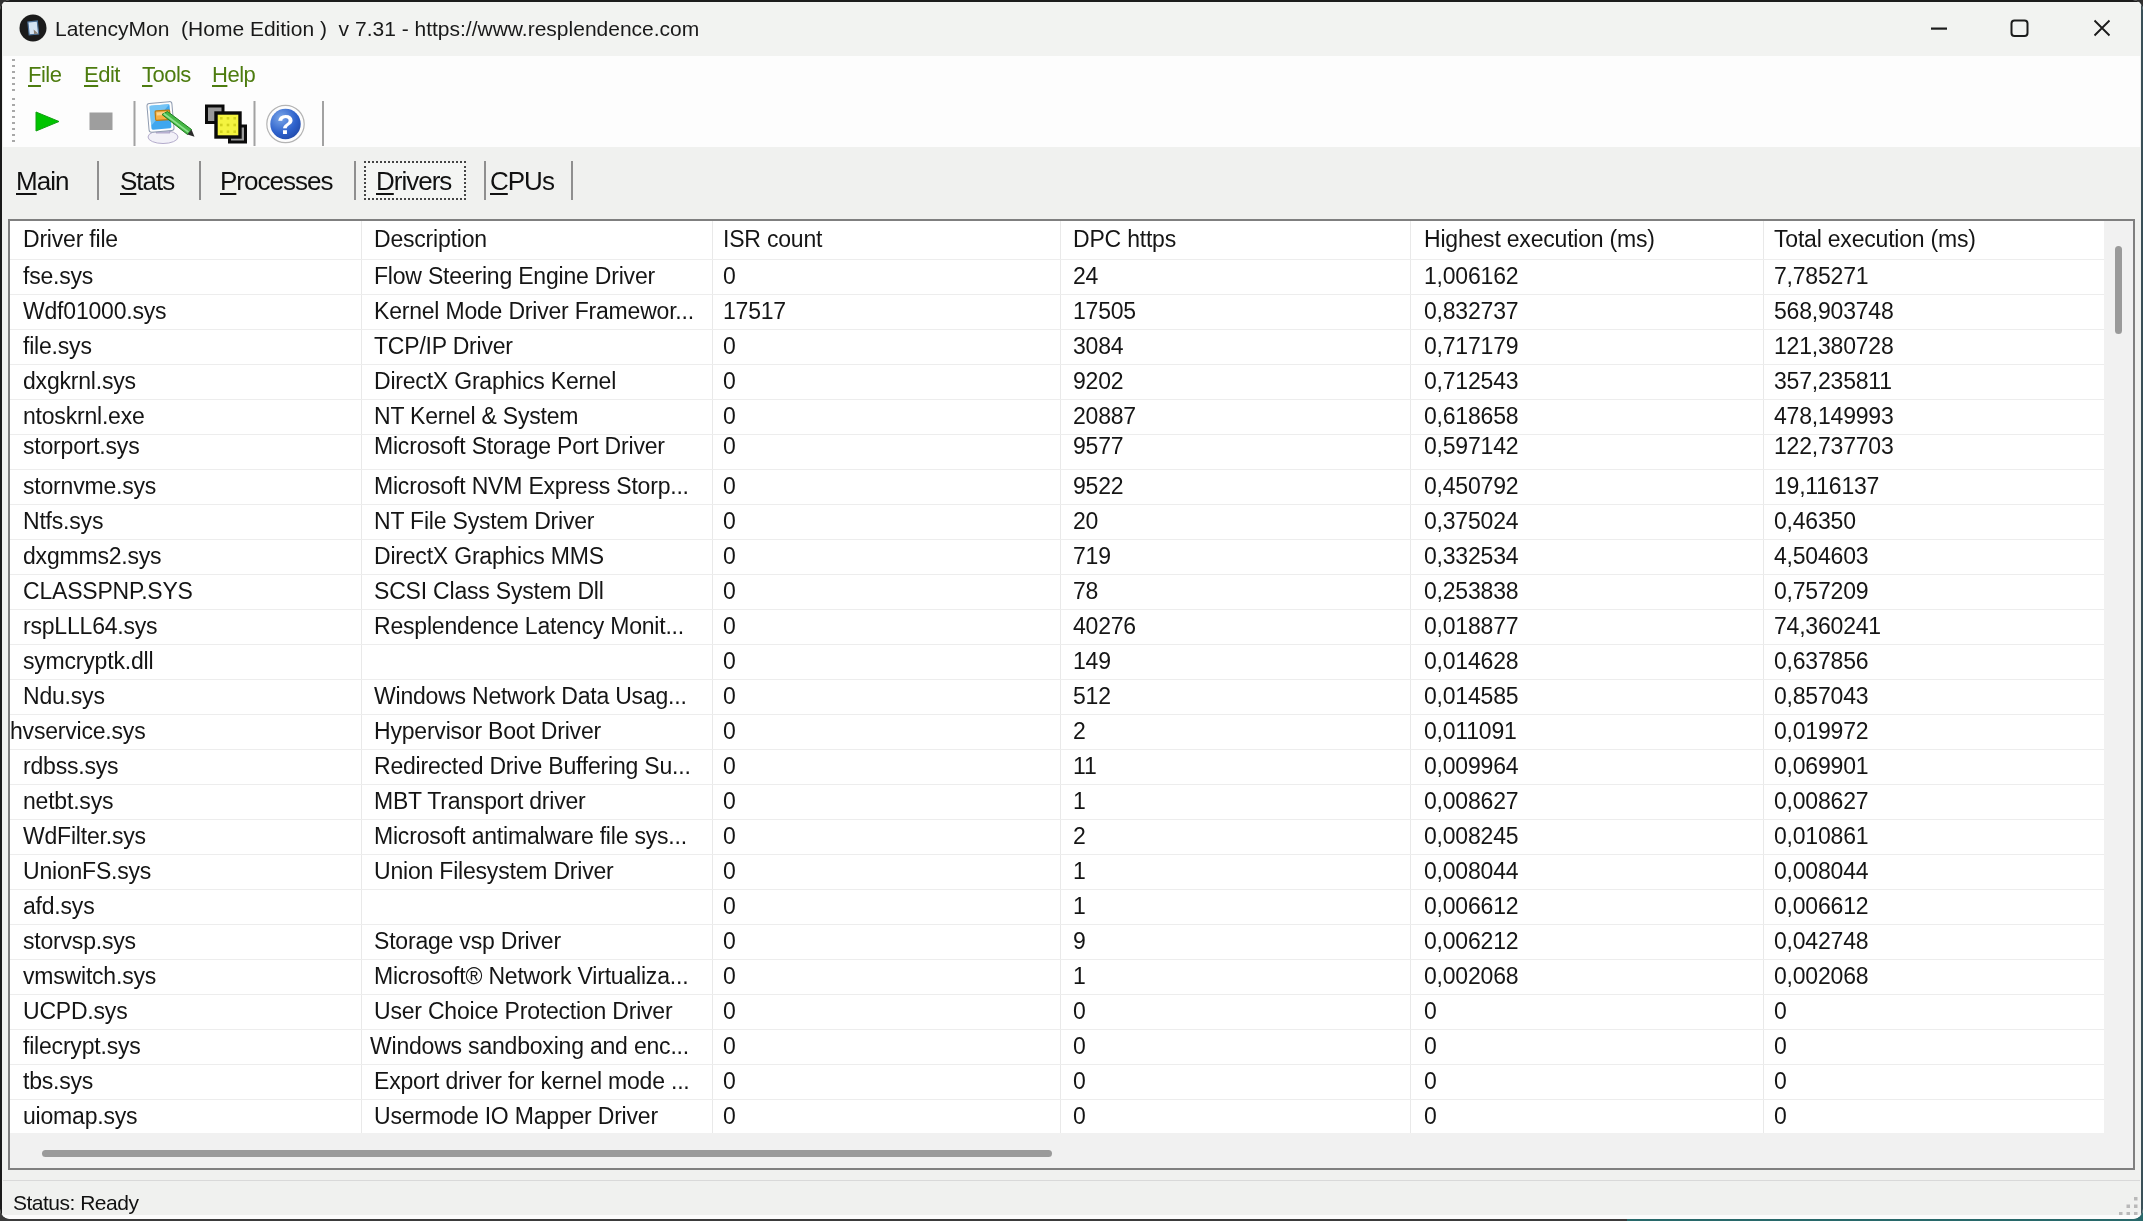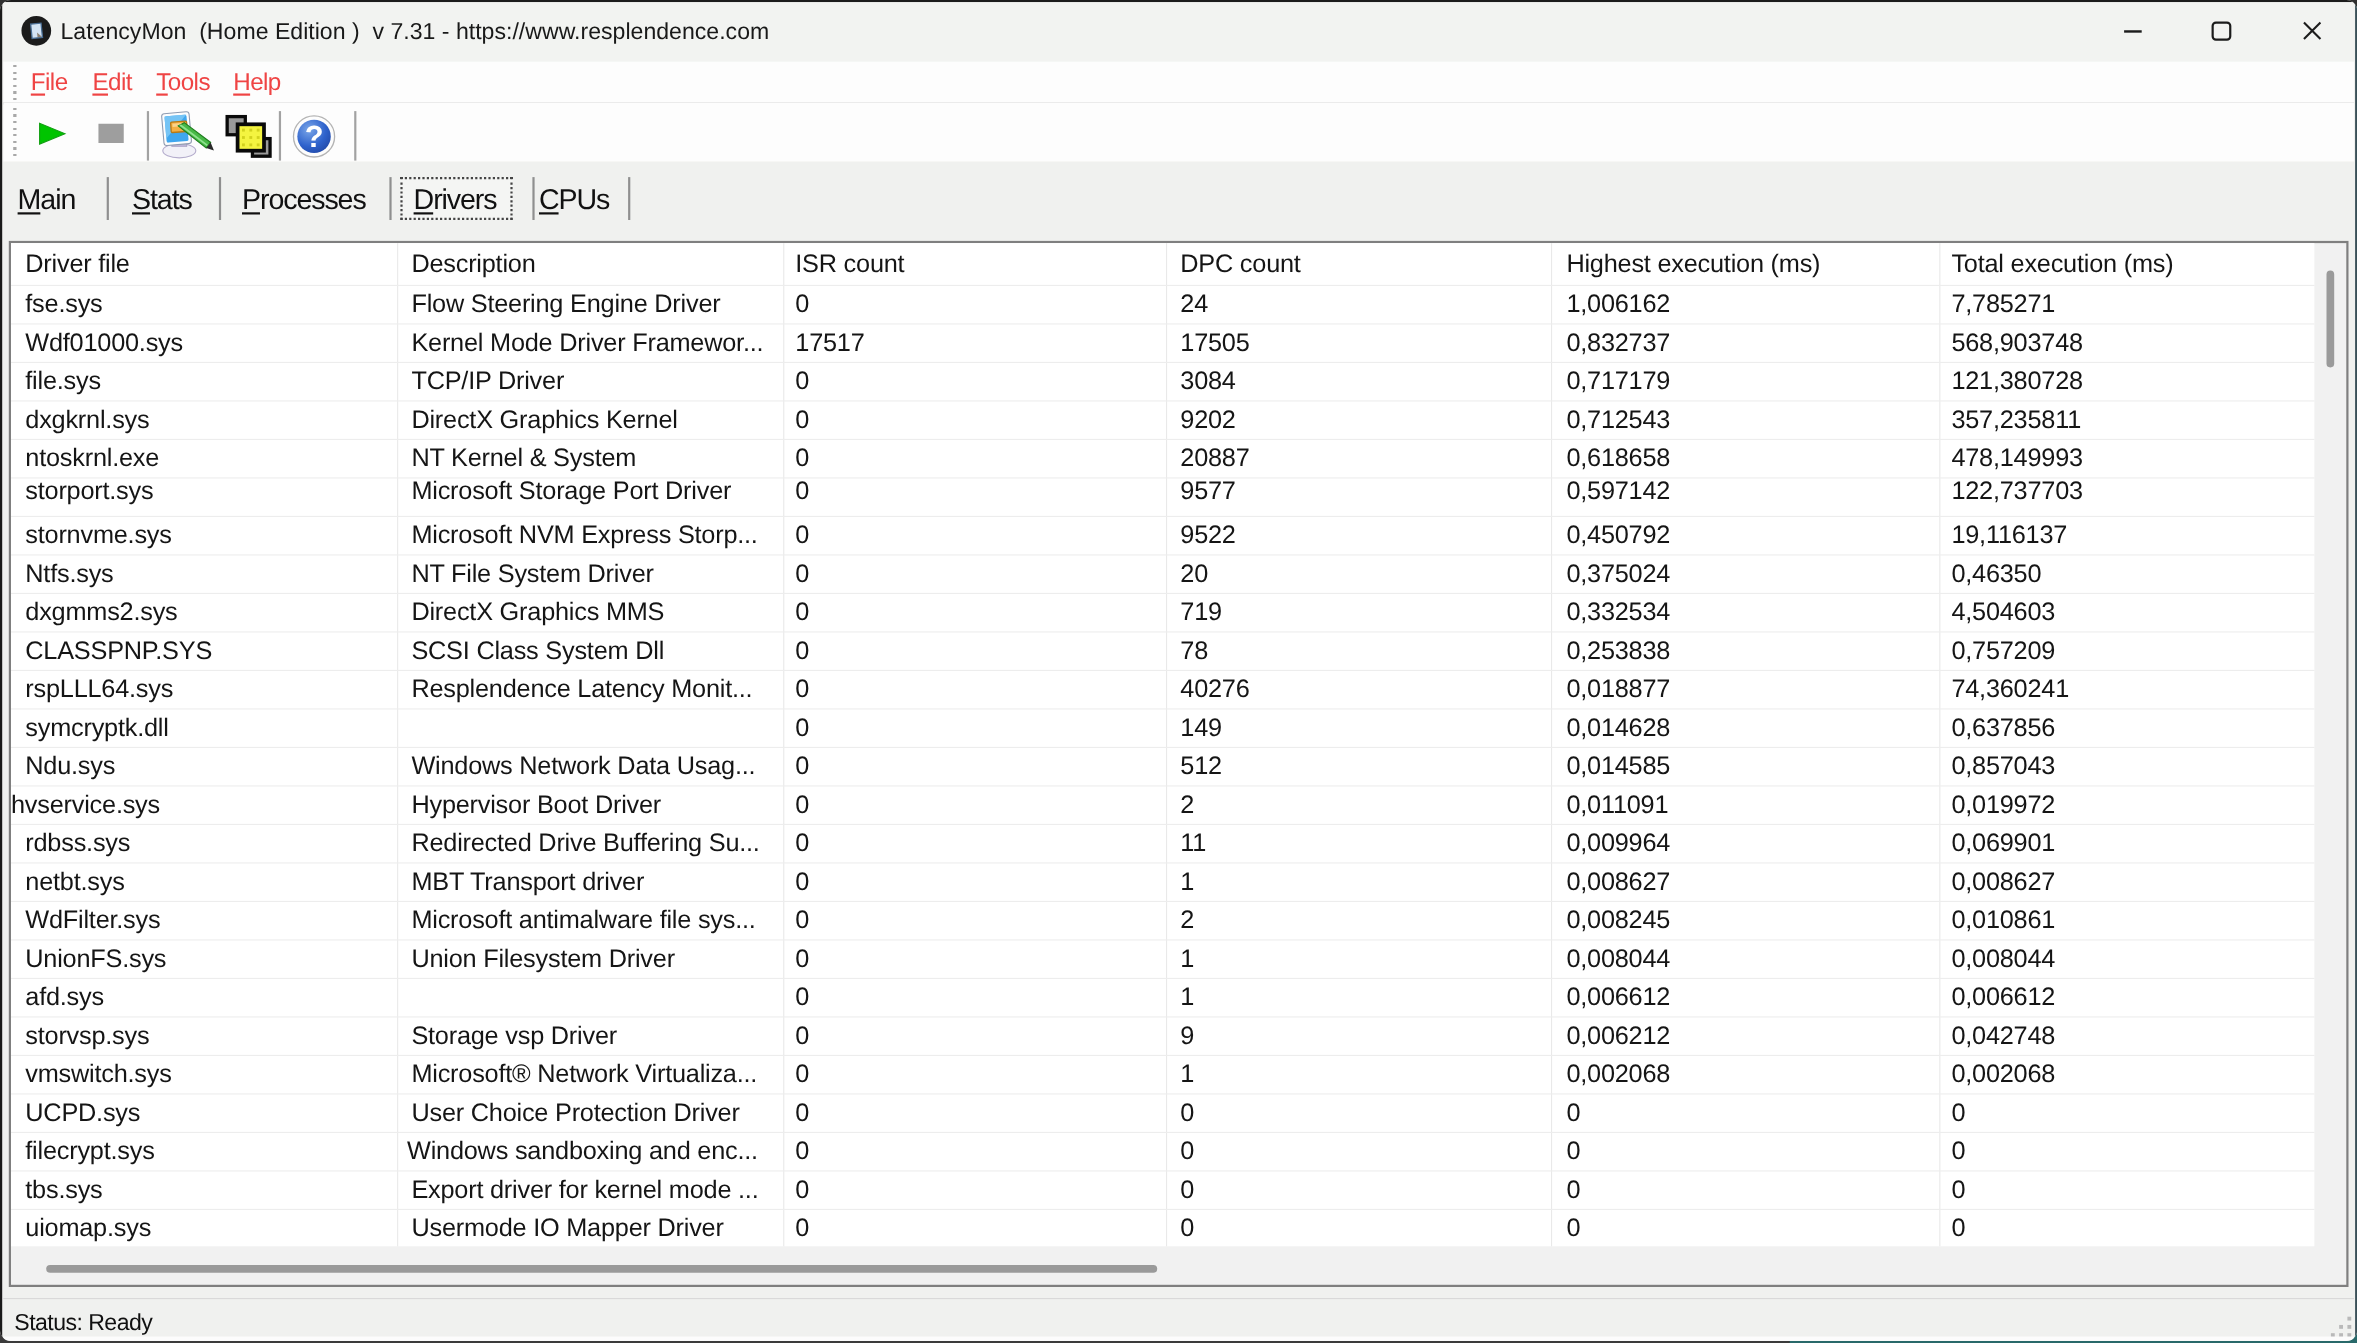--- a/index.html
+++ b/index.html
@@ -9,21 +9,21 @@
 #teal { left:1627px; top:1200px; width:516px; height:21px; background:#28696a; }
 #dgray { left:0; top:1200px; width:1627px; height:21px; background:#3b3b3b; }
 #win { left:0; top:0; width:2143px; height:1219px; background:#f0f1ef; border-radius:10px; overflow:hidden; }
 #edge-l { left:0; top:0; width:2px; height:1219px; background:#1a1a1a; }
 #edge-t { left:0; top:0; width:2143px; height:2px; background:#1c1c1c; }
 #edge-r { left:2140.5px; top:0; width:2.5px; height:1219px; background:#3a5058; }
 #edge-b { left:3px; top:1215px; width:2137px; height:4px; background:#fcfcfc; }
 #titlebar { left:3px; top:2px; width:2137px; height:54px; background:#f2f3f1; }
 #title-text { left:52px; top:0; height:54px; line-height:54px; font-size:21px; color:#191919; letter-spacing:0; }
 #menubar { left:3px; top:56px; width:2137px; height:37px; background:#fdfdfd; }
-.menu-item { top:0; height:37px; line-height:37px; font-size:22px; letter-spacing:-0.5px; color:#ef4444; }
+.menu-item { top:0; height:37px; line-height:37px; font-size:22px; letter-spacing:-0.5px; color:#4d7c0f; }
 #toolbar { left:3px; top:93px; width:2137px; height:54px; background:#fdfdfd; }
 .grip { width:2.5px; background-image:repeating-linear-gradient(#a8a8a8 0 2px, transparent 2px 6px); }
 #tabbar { left:3px; top:147px; width:2137px; height:72px; background:#f0f1ef; }
 .tab { top:12px; height:44px; line-height:44px; font-size:26px; letter-spacing:-1px; color:#111; }
 .tabsep { top:14px; width:2px; height:39px; background:#8f8f8f; }
 #focusbox { left:361px; top:14px; width:102px; height:39px; border:2px dotted #444; background:#f4f5f3; }
 #table { left:8px; top:219px; width:2127px; height:951px; border:2px solid #7f7f7f; background:#f1f1f1; }
 #tcontent { left:0; top:0; width:2094px; height:912px; background:#fff; }
 .hdr { top:0; height:37px; line-height:37px; font-size:23px; letter-spacing:-0.2px; color:#151515; position:absolute; }
 .vline { top:0; width:1px; height:912px; background:#e9e9e9; position:absolute; }
@@ -133,21 +133,21 @@
     <div class="abs tab" style="left:373px"><u>D</u>rivers</div>
     <div class="abs tabsep" style="left:481px"></div>
     <div class="abs tab" style="left:487px"><u>C</u>PUs</div>
     <div class="abs tabsep" style="left:568px"></div>
   </div>
   <div class="abs" id="table">
     <div class="abs" id="tcontent"></div>
     <div class="abs hdr" style="left:13px">Driver file</div>
     <div class="abs hdr" style="left:364px">Description</div>
     <div class="abs hdr" style="left:713px">ISR count</div>
-    <div class="abs hdr" style="left:1063px">DPC count</div>
+    <div class="abs hdr" style="left:1063px">DPC https</div>
     <div class="abs hdr" style="left:1414px">Highest execution (ms)</div>
     <div class="abs hdr" style="left:1764px">Total execution (ms)</div>
 <div class="vline" style="left:351px"></div>
 <div class="vline" style="left:702px"></div>
 <div class="vline" style="left:1050px"></div>
 <div class="vline" style="left:1400px"></div>
 <div class="vline" style="left:1753px"></div>
 <div class="hline" style="top:37.5px"></div>
 <div class="hline" style="top:72.5px"></div>
 <div class="hline" style="top:107.5px"></div>

